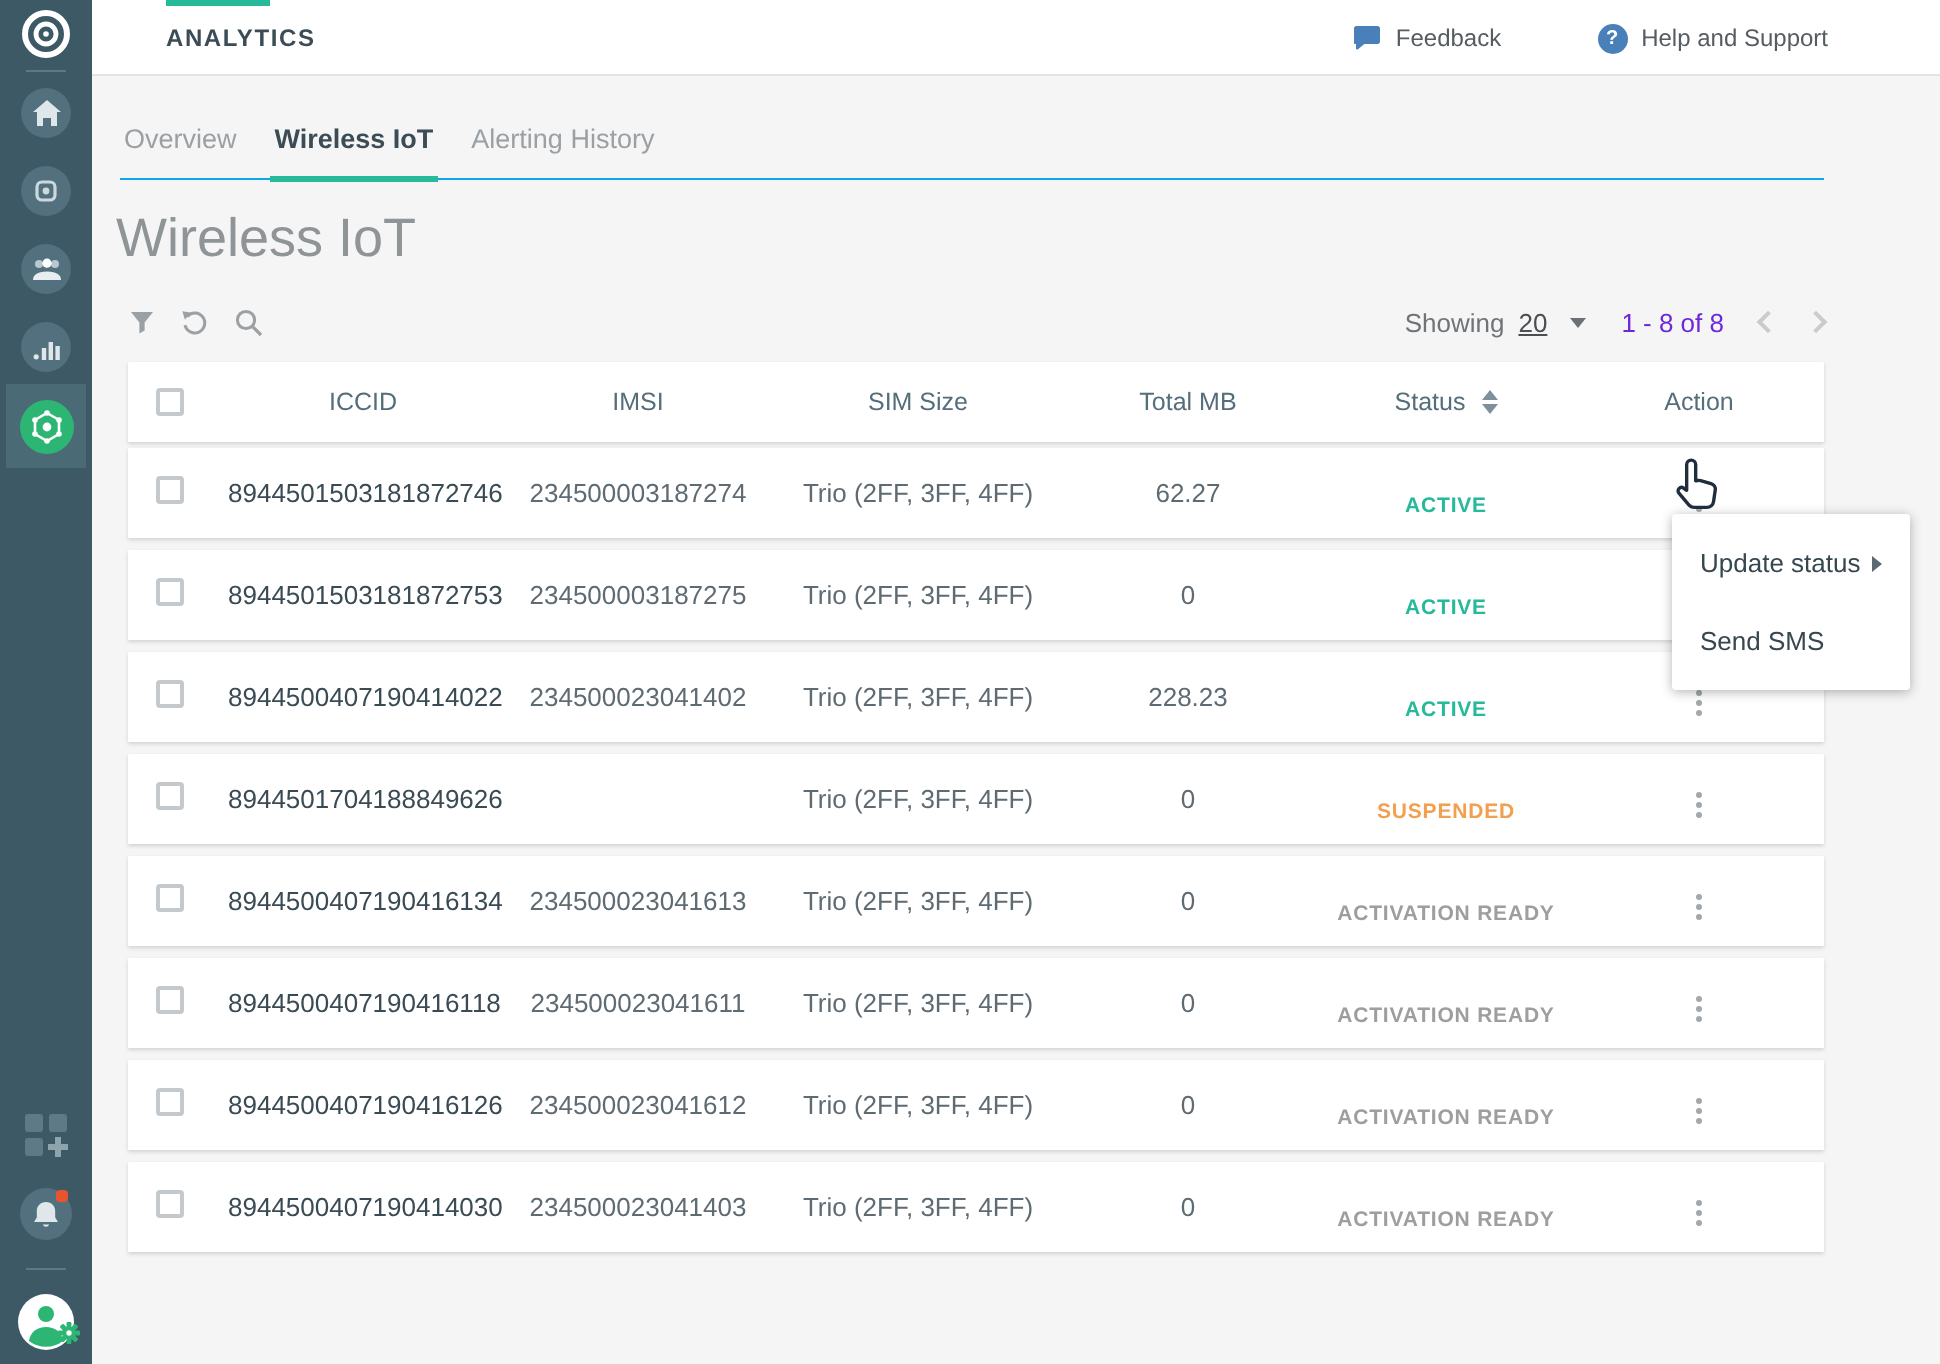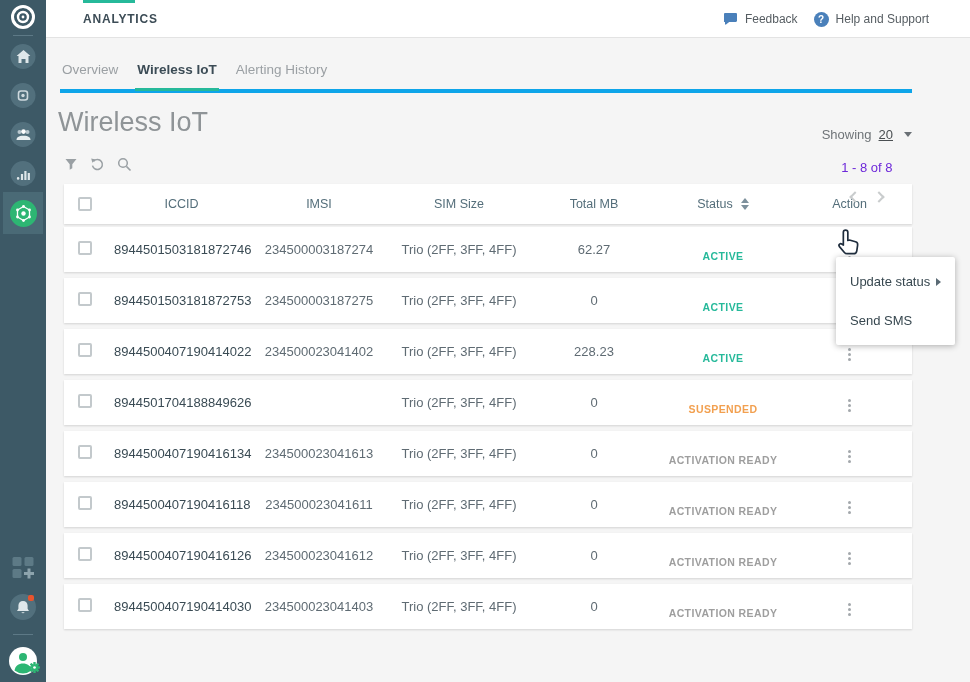--- a/index.html
+++ b/index.html
@@ -20,37 +20,37 @@
   .active-tile { position:absolute; left:3px; top:192px; width:40px; height:42px; background:#4a6a76; display:flex; align-items:center; justify-content:center; }
   .net-circle { width:27px; height:27px; border-radius:50%; background:var(--green); display:flex; align-items:center; justify-content:center; }
   .avatar-wrap { position:absolute; left:9px; top:647px; width:28px; height:28px; background:#fff; border-radius:50%; }
   .avatar-gear { position:absolute; right:-3px; bottom:-2px; }
   .bell-dot { position:absolute; right:2px; top:1px; width:6px; height:6px; border-radius:2px; background:#e8542e; }
 
   
   .topbar { position:absolute; left:46px; top:0; right:0; height:38px; background:#fff; border-bottom:1px solid #e3e3e3; z-index:20; }
   .brand-indicator { position:absolute; left:37px; top:0; width:52px; height:3px; background:var(--accent); }
   .topbar-title { position:absolute; left:37px; top:0; line-height:38px; font-size:12px; font-weight:bold; color:#3c4c56; letter-spacing:.8px; }
-  .topbar-right { position:absolute; right:41px; top:0; height:38px; display:flex; align-items:center; gap:16px; }
+  .topbar-right { position:absolute; right:56px; top:0; height:38px; display:flex; align-items:center; gap:48px; }
   .top-link { display:flex; align-items:center; gap:7px; font-size:12px; color:#565d62; cursor:pointer; }
   .help-badge { width:15px; height:15px; border-radius:50%; background:var(--icon-blue); color:#fff; font-size:10px; font-weight:bold; display:flex; align-items:center; justify-content:center; }
 
   
   .content { position:absolute; left:46px; top:38px; right:0; bottom:0; background:#f5f5f5; }
 
-  .tabs { margin:18px 58px 0 14px; border-bottom:4px solid #0ea5e9; display:flex; gap:15px; }
+  .tabs { margin:18px 58px 0 14px; border-bottom:1px solid #0ea5e9; display:flex; gap:15px; }
   .tab { padding:6px 2px 11px; font-size:13.5px; color:#9ba0a4; border-bottom:3px solid transparent; margin-bottom:-2px; cursor:pointer; }
   .tab.active { color:#3c4c56; font-weight:bold; border-bottom-color:var(--accent); }
 
   .page-title { margin:14px 0 0 12px; font-size:27px; font-weight:400; color:#8f9497; }
 
   .toolbar { display:flex; align-items:center; margin:16px 58px 10px 18px; height:20px; }
   .tool-icons { display:flex; align-items:center; gap:12px; }
   .tool-btn { display:flex; align-items:center; justify-content:center; cursor:pointer; }
-  .toolbar-right { margin-left:auto; display:flex; align-items:center; gap:18px;flex-direction:column; }
+  .toolbar-right { margin-left:auto; display:flex; align-items:center; gap:18px; }
   .showing { display:flex; align-items:center; gap:7px; font-size:13px; color:#6f7478; cursor:pointer; }
   .page-size { color:#4a4f52;text-decoration:underline; }
   .caret-down { width:0; height:0; border-left:4px solid transparent; border-right:4px solid transparent; border-top:5px solid #6a7075; margin-left:4px; }
   .range { font-size:13px; color:#6d28d9; }
   .pager { display:flex; align-items:center; gap:16px; }
   .chev { width:8px; height:8px; border-left:2px solid #c9cccd; border-bottom:2px solid #c9cccd; cursor:default; }
   .chev.left { transform:rotate(45deg); }
   .chev.right { transform:rotate(-135deg); }
 
   

